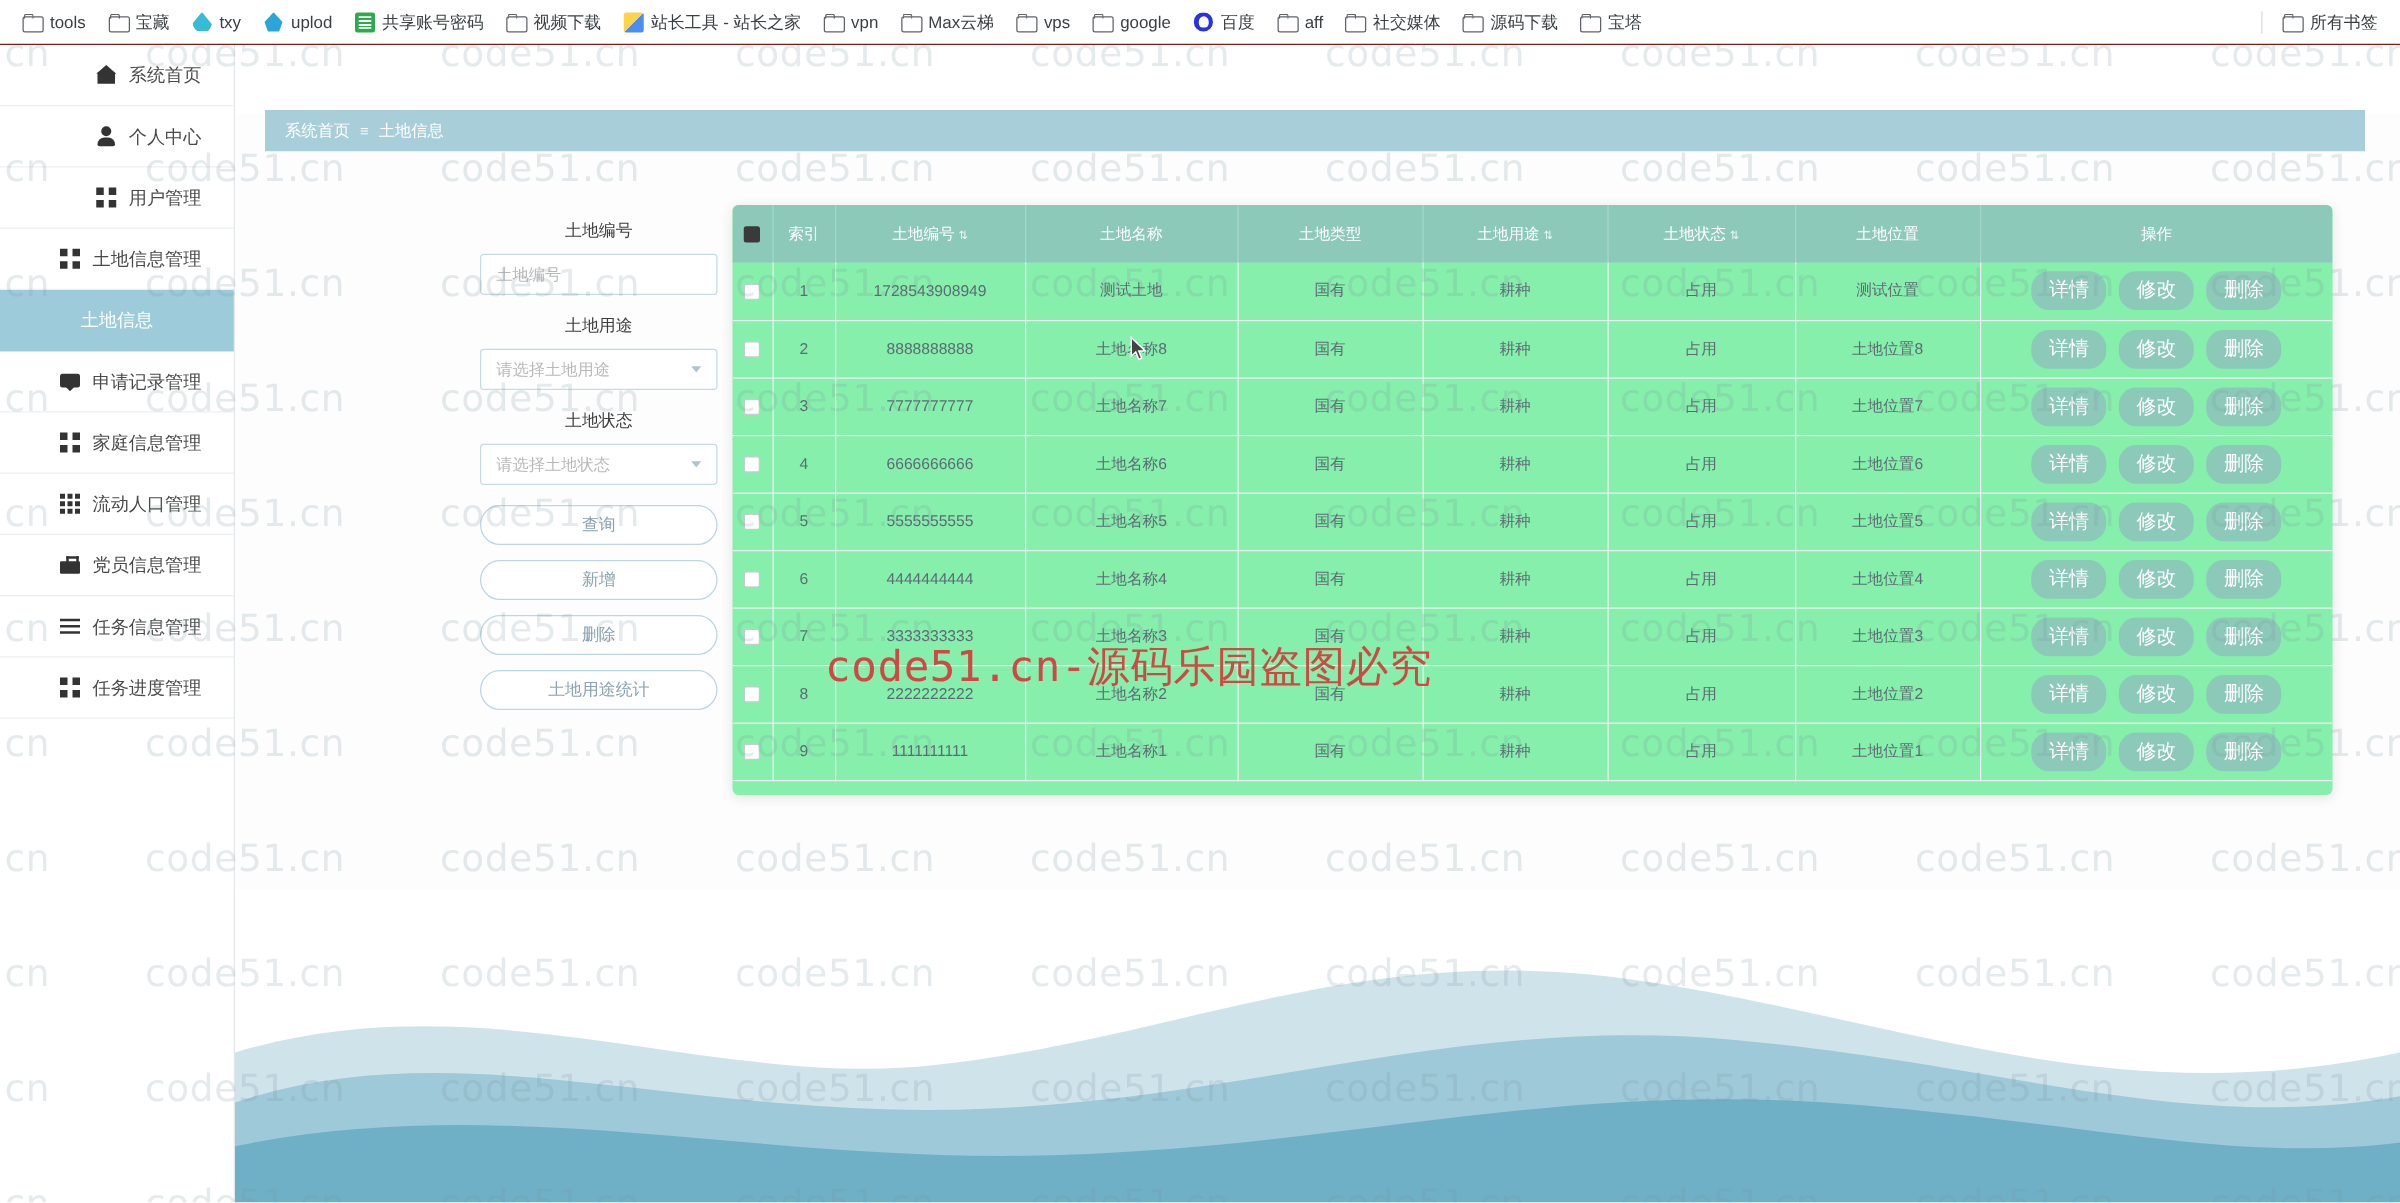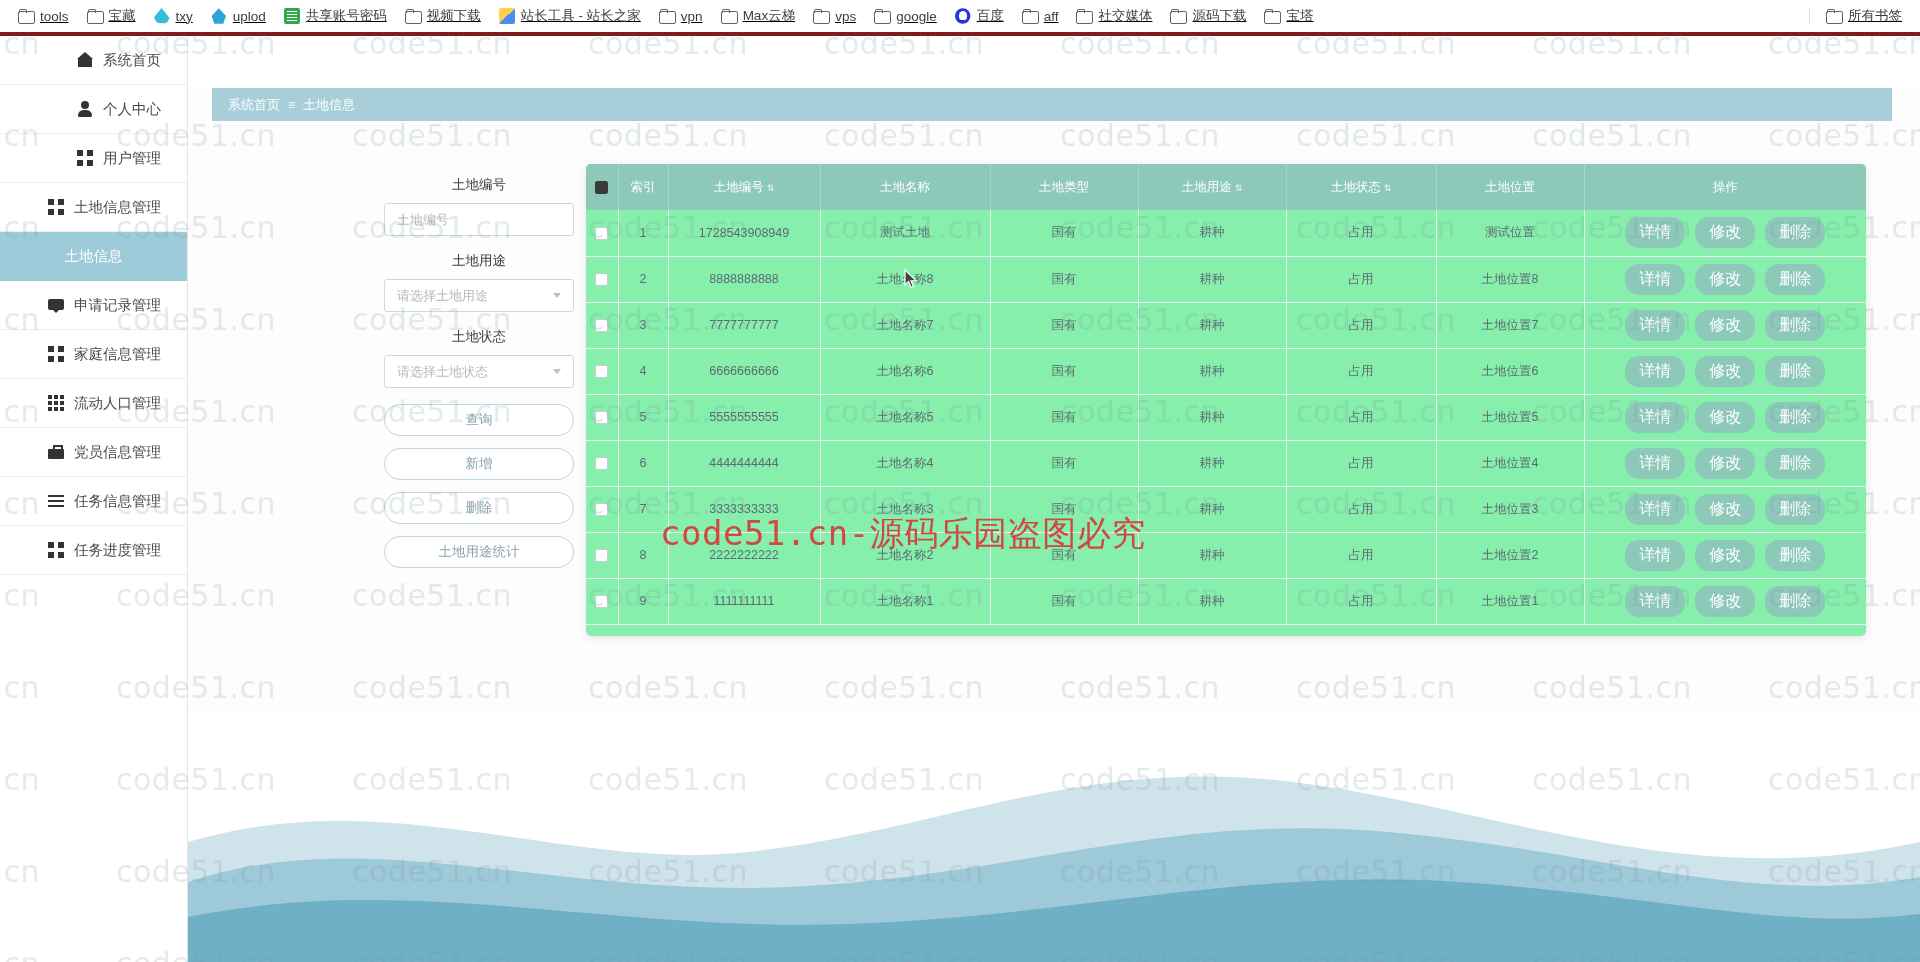--- a/index.html
+++ b/index.html
@@ -5,24 +5,23 @@
   * { box-sizing: border-box; margin: 0; padding: 0; }
   html, body {
     width: 1920px; height: 962px;
     font-family: "Liberation Sans", "DejaVu Sans", sans-serif;
     overflow: hidden; background: #fff;
   }
 
   
   #bookmark-bar {
     position: absolute; top: 0; left: 0; width: 1920px; height: 36px;
-    background: #ffffff; border-bottom: 4px solid #7f1d1d;
+    background: #ffffff; border-bottom: 1px solid #7f1d1d;
     display: flex; align-items: center; padding: 0 10px; gap: 2px;
     z-index: 60;
-    text-decoration: underline;
   }
   .bm {
     display: flex; align-items: center; gap: 6px;
     padding: 4px 8px; border-radius: 4px; cursor: default;
     font-size: 13.5px; color: #3c4043; white-space: nowrap;
   }
   .bm-ico { width: 16px; height: 16px; flex: 0 0 16px; position: relative; }
   .ico-folder::before{
     content:""; position:absolute; left:0; top:3px; width:15px; height:11px;
     border:1.4px solid #5f6368; border-radius:2px;

